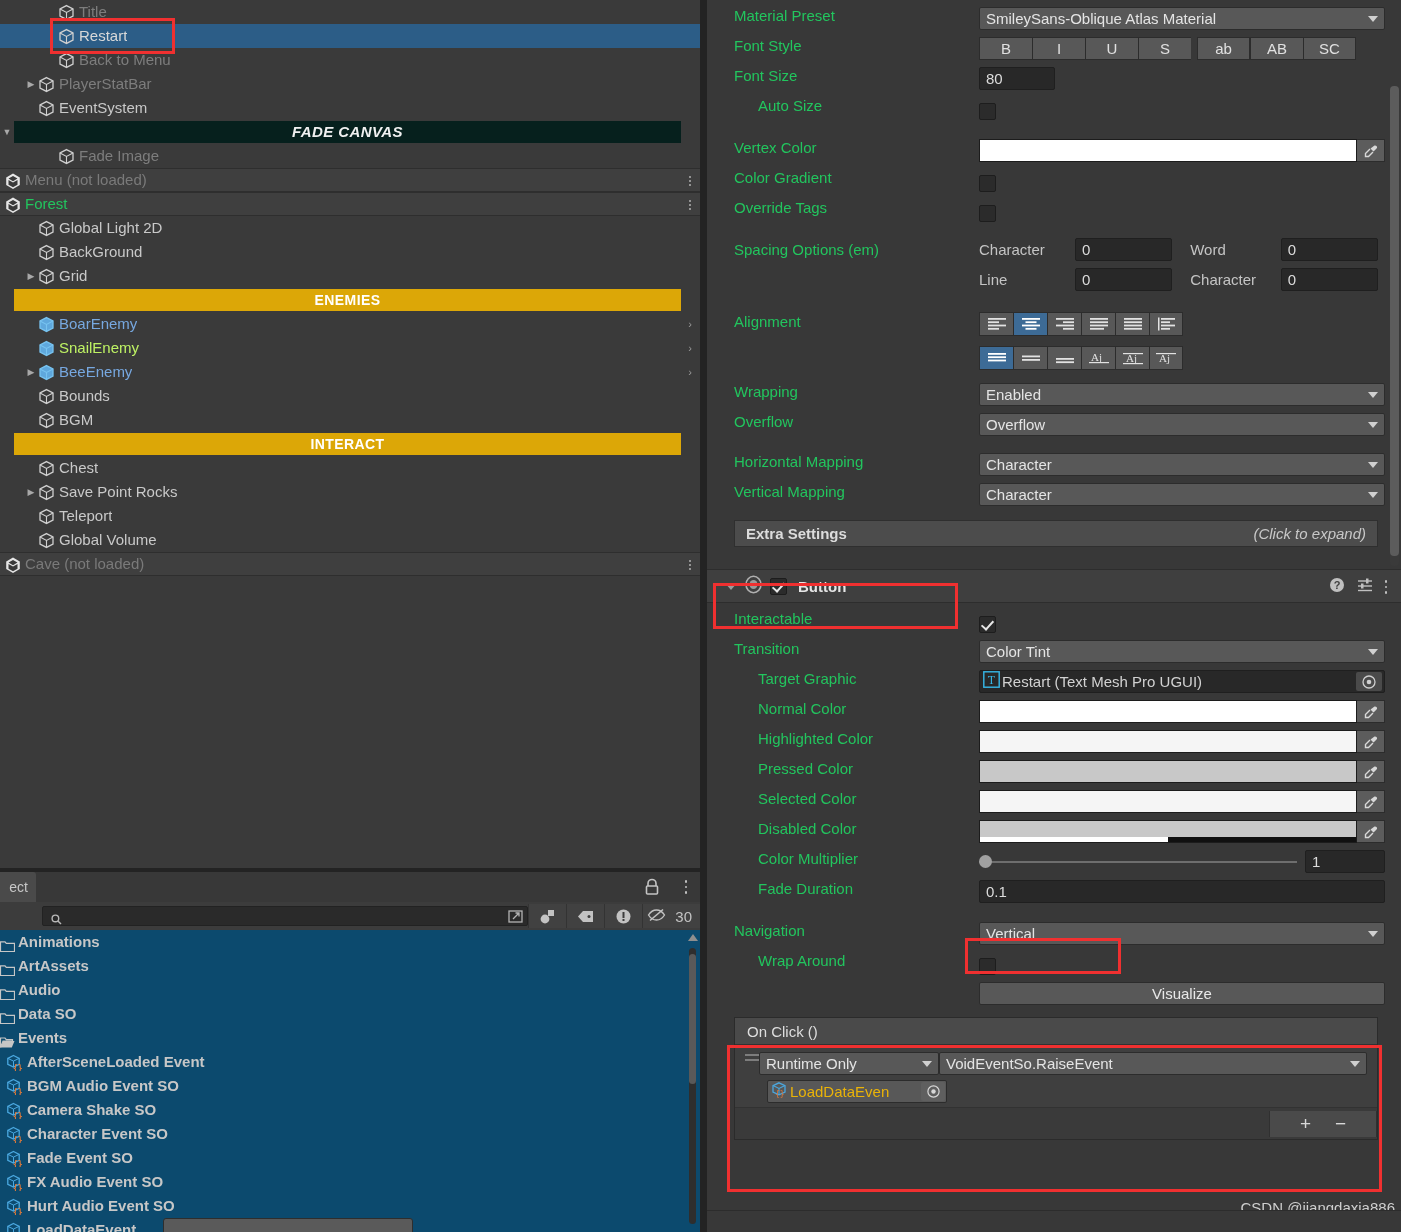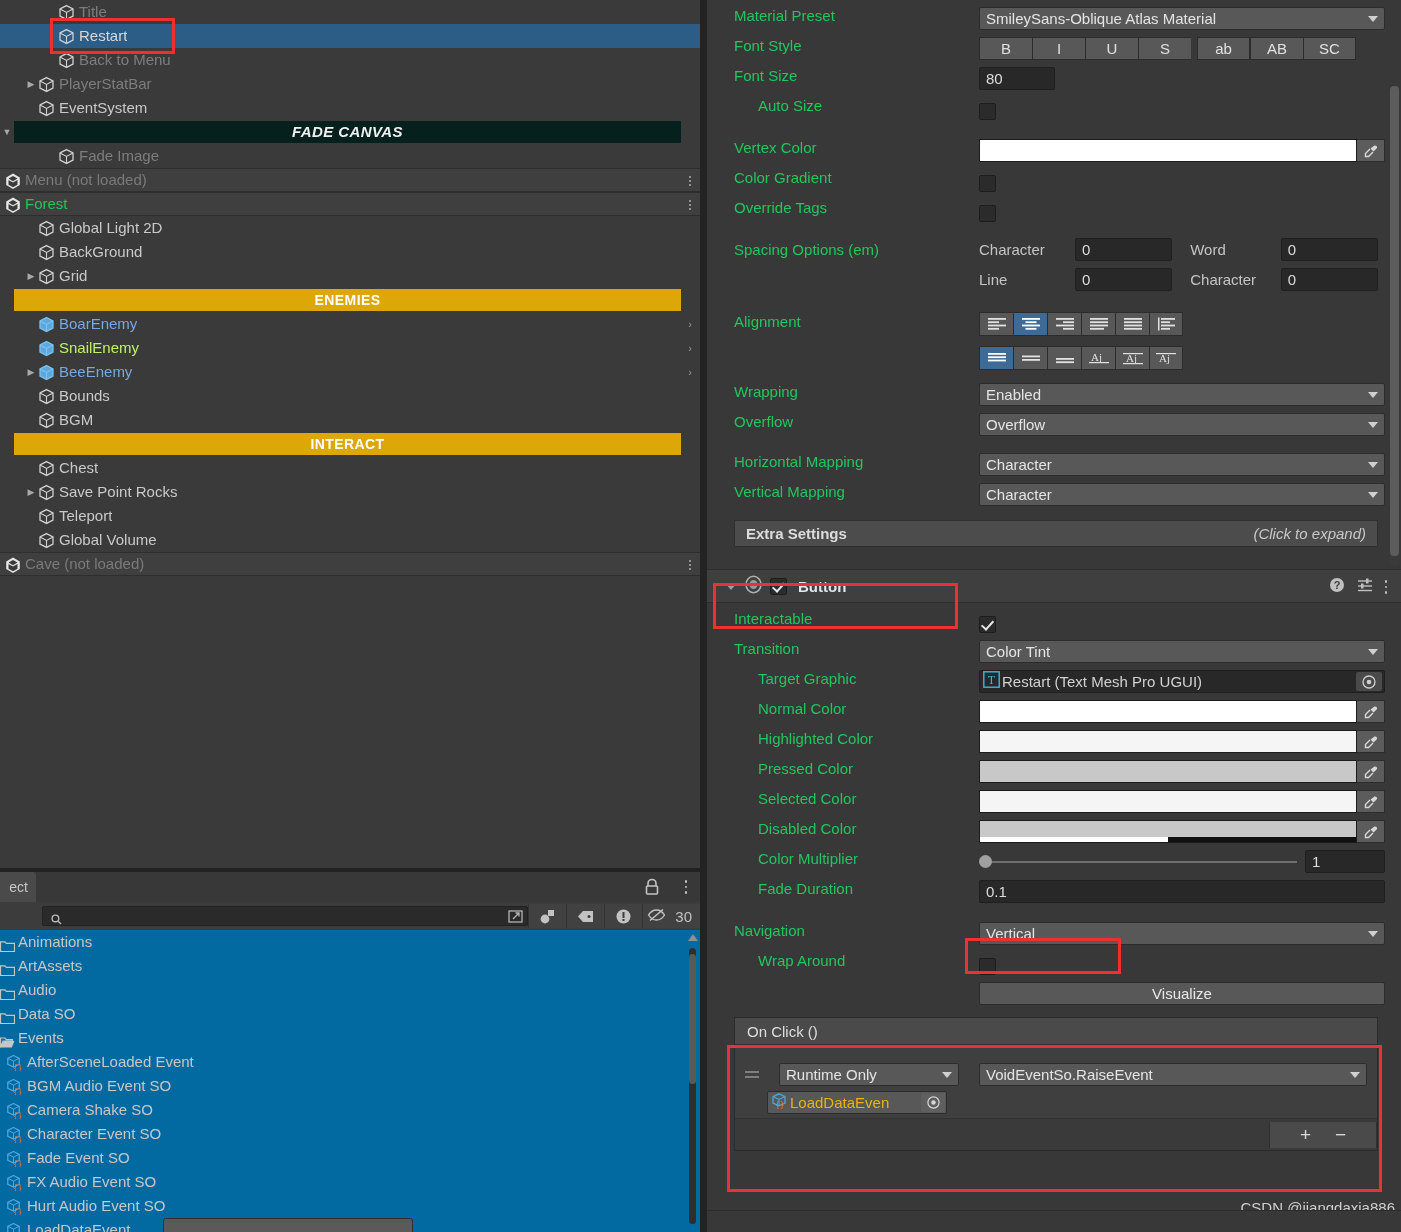--- a/index.html
+++ b/index.html
@@ -38,21 +38,21 @@
   .ptab{position:absolute;left:-34px;top:0;width:70px;height:30px;background:#4a4a4a;border-radius:3px 3px 0 0;color:#c7c7c7;font-size:14px;line-height:30px;text-align:right;padding-right:8px;}
   .plock{position:absolute;right:40px;top:6px;width:16px;height:18px;}
   .pkebab{position:absolute;right:13px;top:0;height:30px;display:flex;flex-direction:column;justify-content:center;align-items:center;gap:3px;}
   .pkebab i{display:block;width:2.5px;height:2.5px;background:#c0c0c0;border-radius:50%;}
   .ptoolbar{position:relative;height:28px;background:#3c3c3c;display:flex;align-items:center;padding-left:42px;}
   .psearch{position:relative;flex:1;height:20px;background:#2a2a2a;border:1px solid #222;border-radius:2px;display:flex;align-items:center;padding-left:8px;}
   .psearch .mag{width:11px;height:11px;}
   .psearch .expand{position:absolute;right:3px;top:2px;width:16px;height:15px;}
   .ptbtn{width:38px;height:24px;background:#414141;border-left:1px solid #333;display:flex;align-items:center;justify-content:center;}
   .ptcount{height:24px;background:#414141;border-left:1px solid #333;display:flex;align-items:center;padding:0 8px 0 4px;color:#c2c2c2;font-size:15px;gap:9px;}
-  .plist{position:relative;background:#0369a1;height:302px;overflow:hidden;}
+  .plist{position:relative;background:#0c4a6e;height:302px;overflow:hidden;font-weight:bold;}
   .prow{height:24px;line-height:24px;font-size:15px;color:#c7c7c7;display:flex;align-items:center;white-space:nowrap;}
   .pfolder{width:15px;height:13px;flex:0 0 15px;margin-right:3px;}
   .soicon{width:17px;height:17px;flex:0 0 17px;margin-right:4px;}
   .pscroll{position:absolute;right:2px;top:4px;width:11px;height:290px;}
   .pscroll .track{position:absolute;left:2px;top:14px;width:7px;height:276px;background:#2e2e2e;border-radius:4px;}
   .pscroll .thumb{position:absolute;left:2px;top:20px;width:7px;height:130px;background:#595959;border-radius:4px;}
   .pscroll .up{position:absolute;left:1px;top:0;width:0;height:0;border-left:5px solid transparent;border-right:5px solid transparent;border-bottom:7px solid #8f8f8f;}
 
   
   .irow{position:relative;height:30px;display:flex;align-items:center;padding-left:27px;}
@@ -89,21 +89,21 @@
   .objfield .tx{color:#d2d2d2;font-size:15px;}
   .objfield .dot{position:absolute;right:2px;top:1px;width:26px;height:19px;background:#4a4a4a;display:flex;align-items:center;justify-content:center;border-radius:2px;}
   .slider{flex:1;height:23px;display:flex;align-items:center;position:relative;}
   .slider .track{position:absolute;left:0;right:0;top:11px;height:2px;background:#6e6e6e;}
   .slider .knob{position:absolute;left:0;top:5px;width:13px;height:13px;border-radius:50%;background:#a0a0a0;}
   .btnWide{flex:1;height:23px;background:#585858;border:1px solid #2c2c2c;border-radius:2px;color:#e8e8e8;font-size:15px;display:flex;align-items:center;justify-content:center;}
 
   .onclickBox{margin:0 23px 0 27px;border:1px solid #2b2b2b;background:#424242;}
   .onclickHdr{height:27px;background:#4a4a4a;border-bottom:1px solid #323232;display:flex;align-items:center;padding-left:12px;color:#dedede;font-size:15px;}
   .eventRow{padding:7px 10px 4px 10px;background:#3f3f3f;}
-  .eventLine1{display:flex;align-items:center;gap:20px;margin-top:11px;}
+  .eventLine1{display:flex;align-items:flex-start;gap:0;}
   .eventHandle{width:14px;height:10px;display:flex;flex-direction:column;justify-content:center;gap:3px;}
   .eventHandle i{display:block;height:2px;background:#7d7d7d;}
   .evtDrop{width:180px;height:23px;background:#585858;border:1px solid #2c2c2c;border-radius:2px;color:#e4e4e4;font-size:15px;display:flex;align-items:center;padding:0 6px;position:relative;}
   .evtDrop .caret{position:absolute;right:6px;top:50%;transform:translateY(-50%);width:0;height:0;border-left:5px solid transparent;border-right:5px solid transparent;border-top:6px solid #d0d0d0;}
   .evtDropWide{flex:1;height:23px;background:#585858;border:1px solid #2c2c2c;border-radius:2px;color:#e4e4e4;font-size:15px;display:flex;align-items:center;padding:0 6px;position:relative;}
   .evtDropWide .caret{position:absolute;right:6px;top:50%;transform:translateY(-50%);width:0;height:0;border-left:5px solid transparent;border-right:5px solid transparent;border-top:6px solid #d0d0d0;}
   .eventLine2{margin-top:5px;margin-left:22px;}
   .objSmall{width:180px;height:23px;background:#585858;border:1px solid #2c2c2c;border-radius:2px;display:flex;align-items:center;position:relative;padding-left:3px;gap:2px;}
   .objSmall .tx{color:#eab308;font-size:15px;}
   .objSmall .dot{position:absolute;right:1px;top:1px;width:24px;height:19px;background:#5f5f5f;display:flex;align-items:center;justify-content:center;border-radius:2px;}

